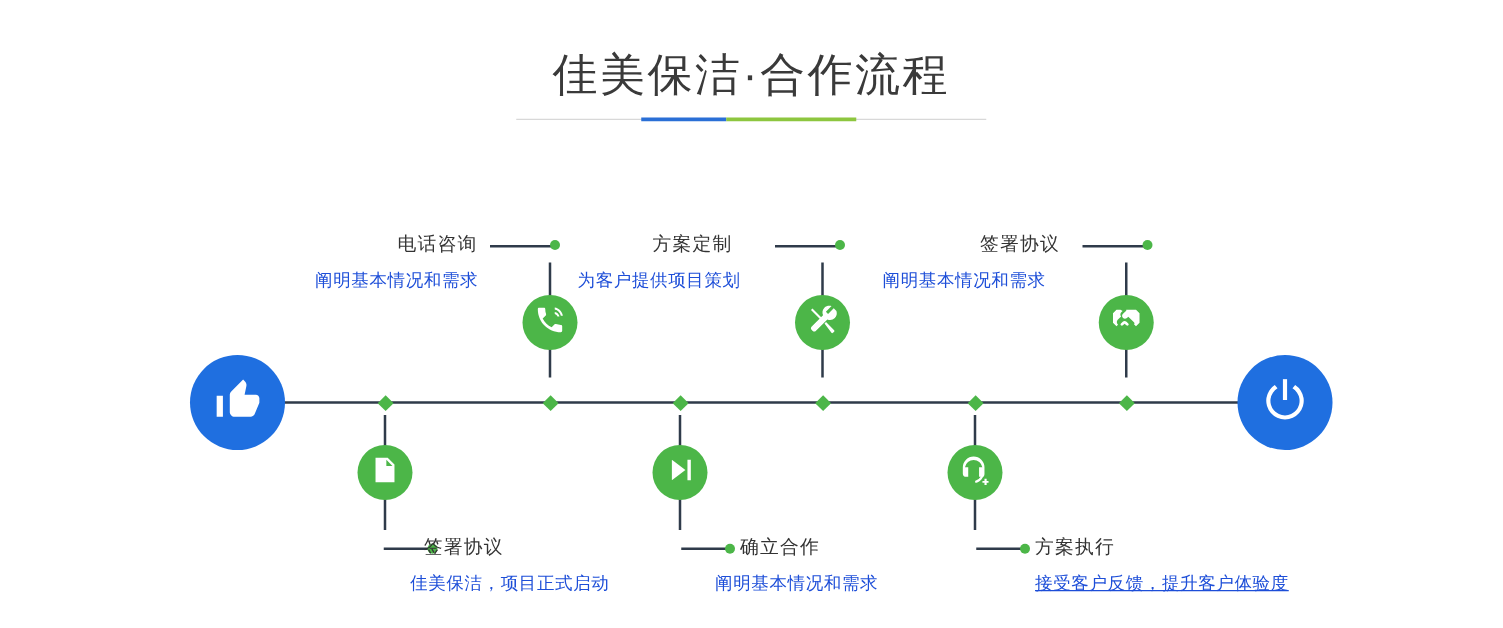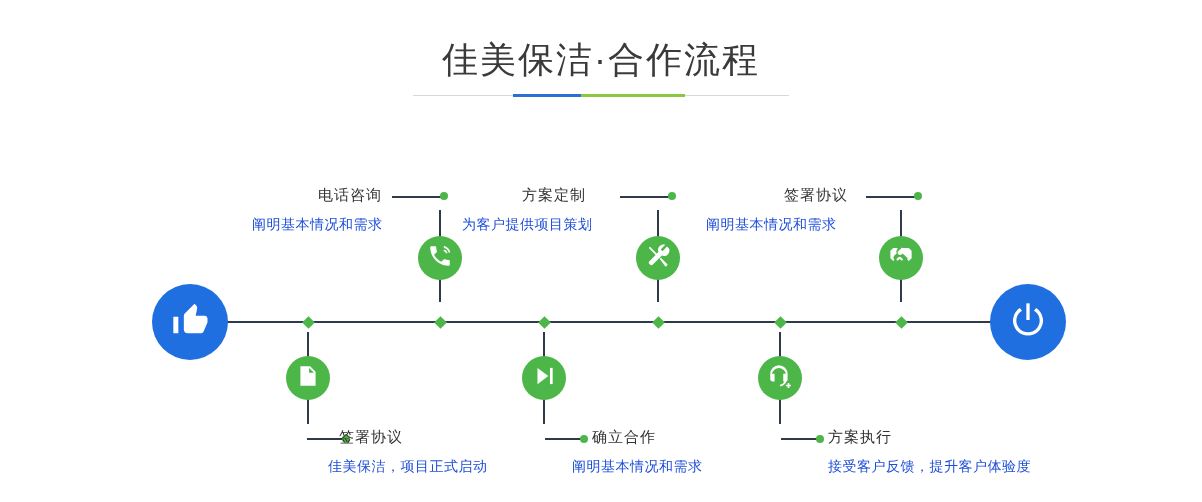--- a/index.html
+++ b/index.html
@@ -216,16 +216,16 @@
             <path d="M11 2a8 8 0 0 0-8 8v4.5A2.5 2.5 0 0 0 5.5 17H7v-7H4.6A6.5 6.5 0 0 1 17.4 10H15v7h1.2a6.5 6.5 0 0 1-4.2 3.1l.4 1.5c2.4-.5 4.4-2.1 5.4-4.3a2.5 2.5 0 0 0 1.2-2.1V10a8 8 0 0 0-8-8z"></path>
             <path d="M19 18.5h1.6v1.6H22v1.4h-1.4V23H19v-1.5h-1.5v-1.4H19v-1.6z"></path>
           </svg>
       </span>
     </div>
   </div>
   <div class="callout" style="left:780px;top:424px;">
     <div class="hline" style="left:1px;top:14px;width:38px;"></div>
     <div class="tip" style="left:36px;top:11px;"></div>
     <div class="label" style="left:48px;top:4px;">方案执行</div>
-    <div class="desc" style="left:48px;top:34px;">接受客户反馈，提升客户体验度</div>
+    <div class="desc" style="left:48px;top:34px;text-decoration:underline;">接受客户反馈，提升客户体验度</div>
   </div>
 
 </div>
 
 </body></html>

